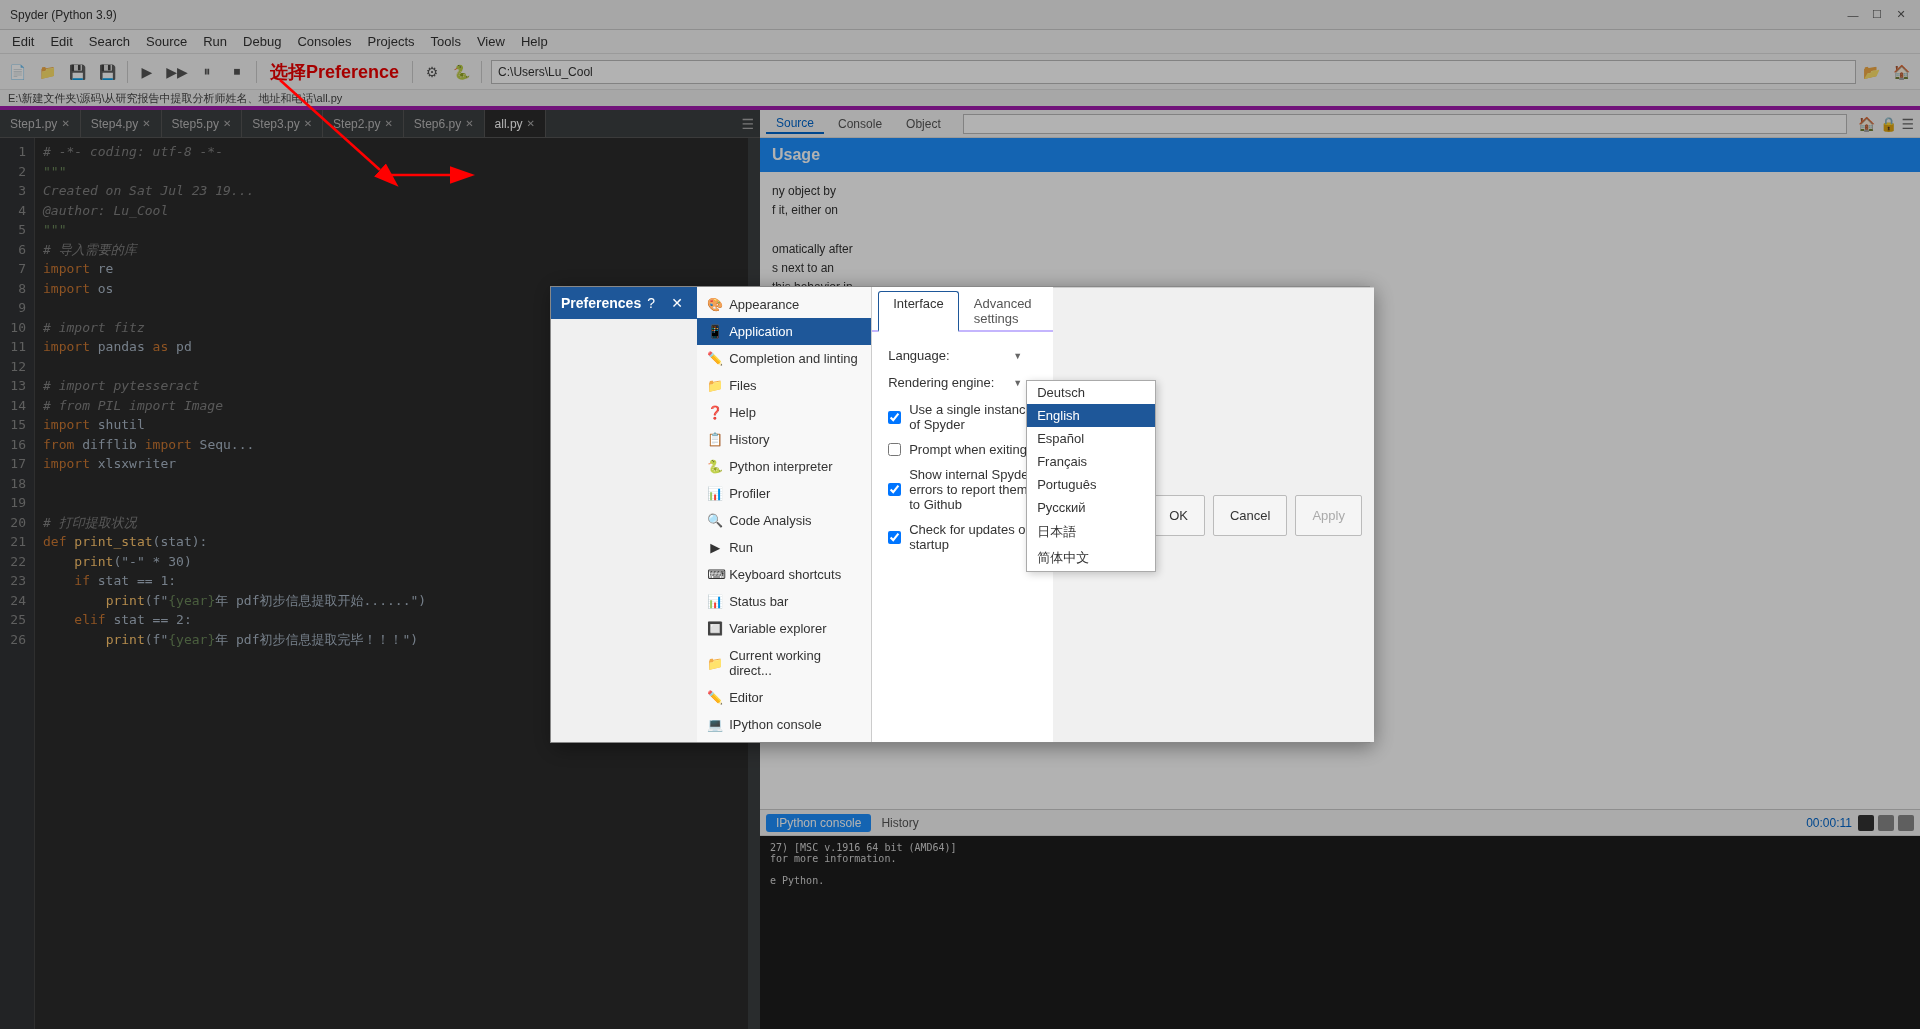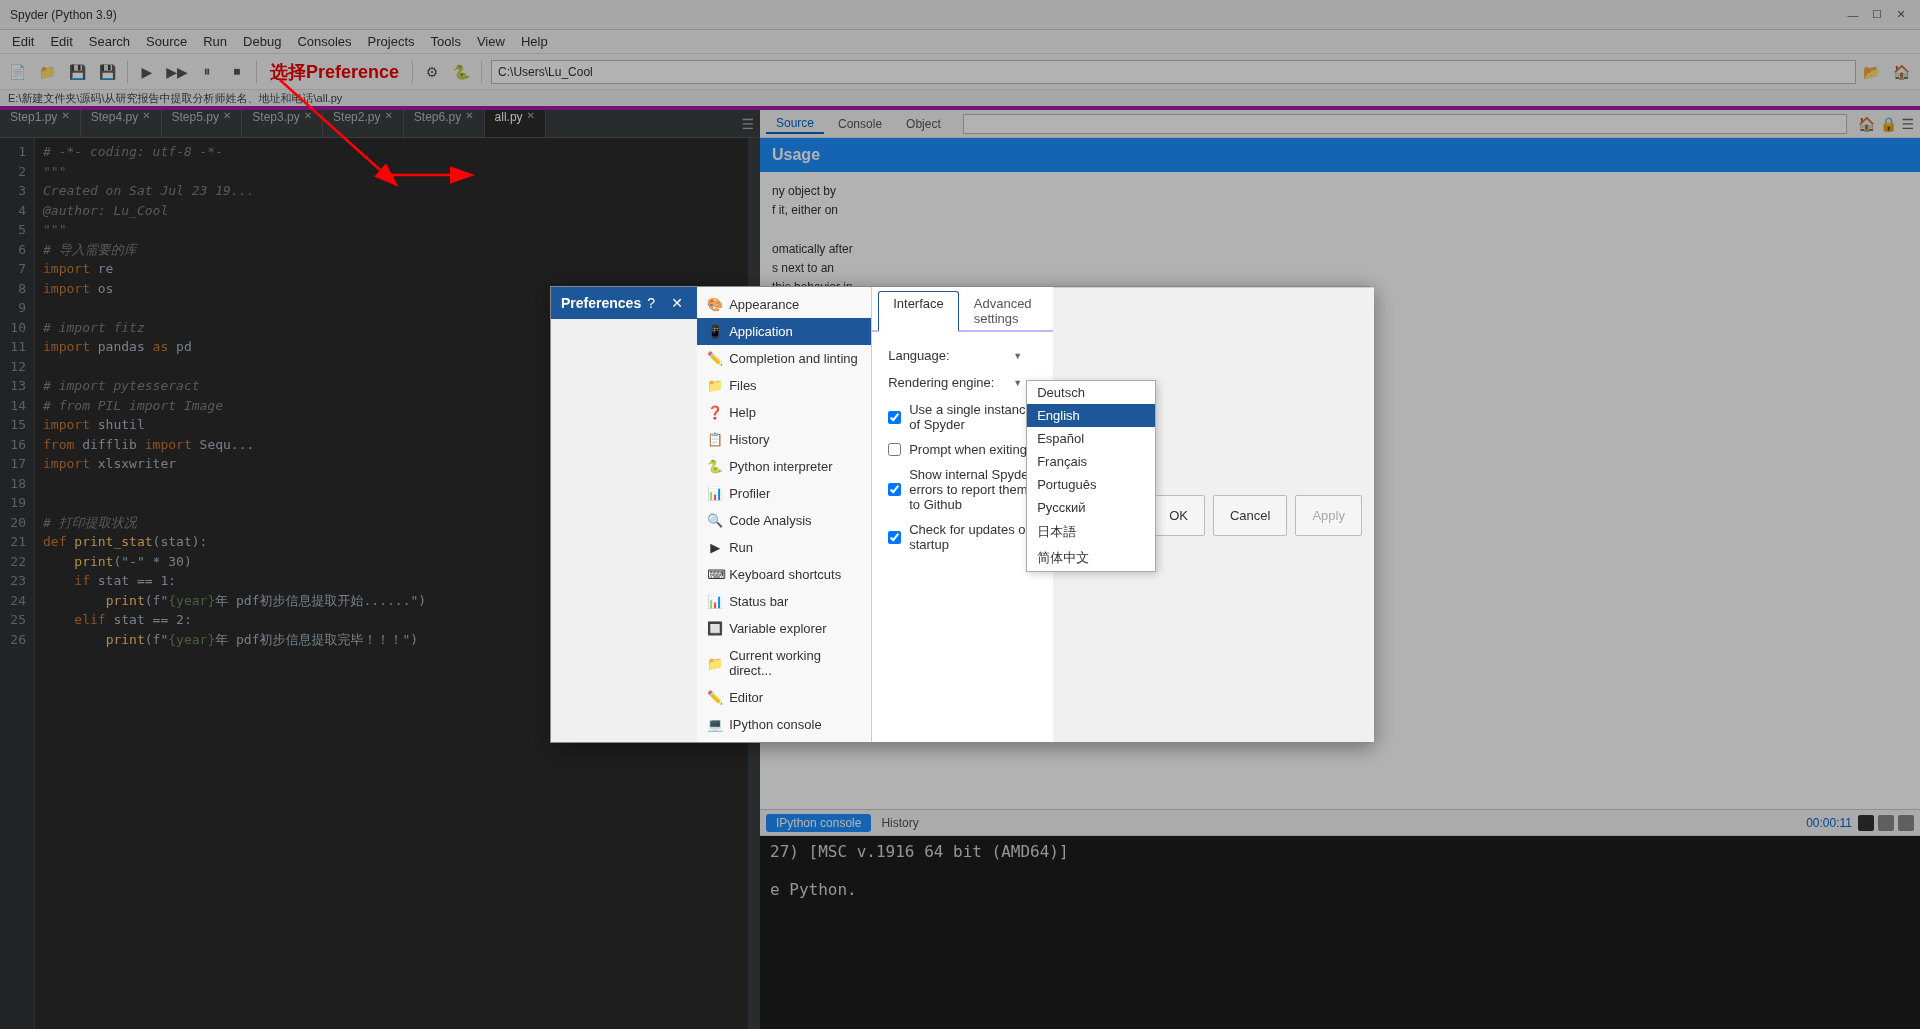--- a/index.html
+++ b/index.html
@@ -101,21 +101,21 @@
     #tab-bar {
       background: #3c3f41;
       display: flex;
       align-items: center;
       height: 28px;
       border-bottom: 1px solid #555;
       overflow: hidden;
     }
     .tab {
       display: flex;
-      align-items: flex-start;
+      align-items: center;
       padding: 0 10px;
       height: 100%;
       font-size: 12px;
       color: #bbb;
       cursor: pointer;
       border-right: 1px solid #555;
       white-space: nowrap;
       gap: 4px;
     }
     .tab.active { background: #2b2b2b; color: #fff; }
@@ -242,21 +242,21 @@
       margin-right: 6px;
     }
     .rb-controls { display: flex; gap: 4px; align-items: center; }
     .rb-ctrl-btn { width: 16px; height: 16px; background: #888; border-radius: 2px; cursor: pointer; }
     .rb-ctrl-btn.black { background: #333; }
     #console-area {
       flex: 1;
       background: #1e1e1e;
       color: #d4d4d4;
       font-family: monospace;
-      font-size: 16px;
+      font-size: 10px;
       padding: 6px 10px;
       overflow: hidden;
     }
 
     
     #dialog-overlay {
       position: fixed;
       top: 0; left: 0; right: 0; bottom: 0;
       background: rgba(0,0,0,0.3);
       z-index: 100;
@@ -597,20 +597,21 @@
         <div class="rb-tab">History</div>
         <div class="rb-timer">00:00:11</div>
         <div class="rb-controls">
           <div class="rb-ctrl-btn black"></div>
           <div class="rb-ctrl-btn"></div>
           <div class="rb-ctrl-btn"></div>
         </div>
       </div>
       <div id="console-area">
         <div>27) [MSC v.1916 64 bit (AMD64)]</div>
+        <div>for more information.</div>
         <div>&nbsp;</div>
         <div>e Python.</div>
       </div>
     </div>
   </div>
 </div>
 
 <div id="dialog-overlay">
   <div id="preferences-dialog">
 

